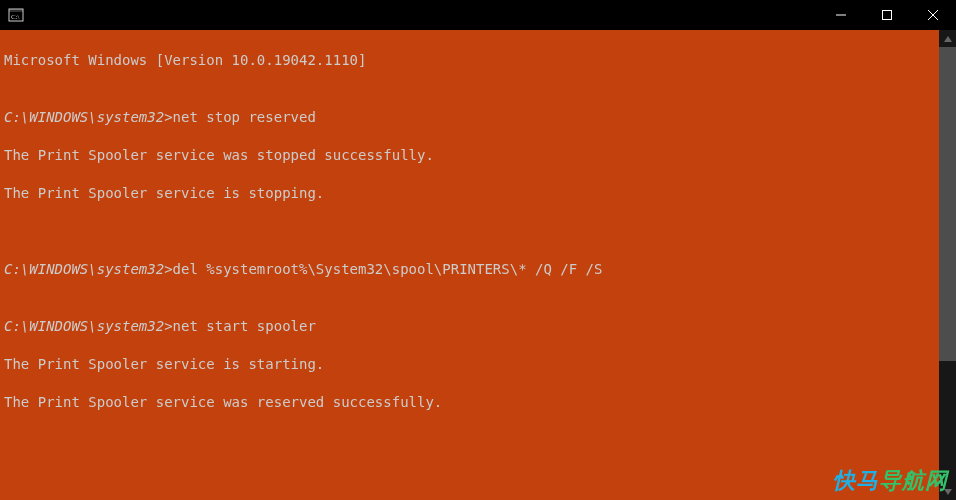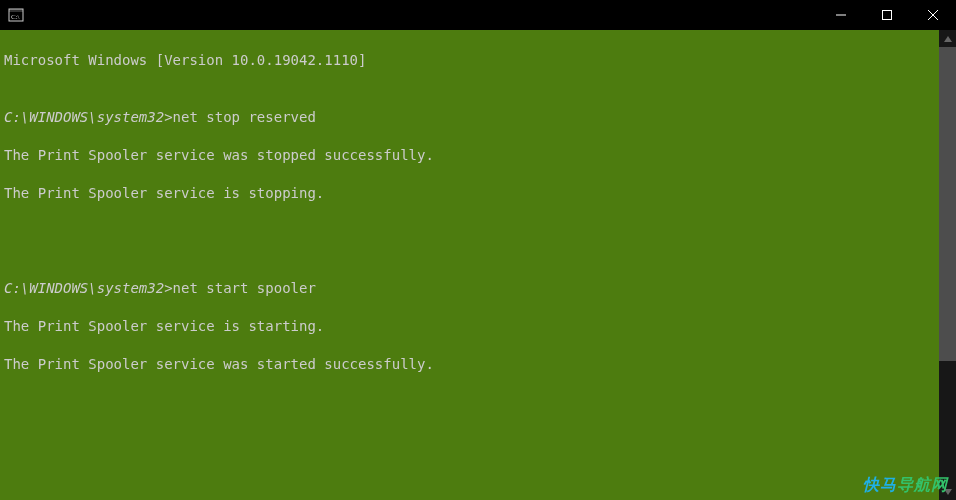--- a/index.html
+++ b/index.html
@@ -50,21 +50,21 @@
     height: 30px;
     display: flex;
     align-items: center;
     justify-content: center;
     color: #fff;
   }
   .terminal-area {
     position: relative;
     width: 100%;
     height: calc(100% - 30px);
-    background: #4d7c0f;
+    background: #c2410c;
   }
   .terminal-content {
     position: absolute;
     top: 0;
     left: 0;
     right: 18px;
     bottom: 0;
     padding: 2px 4px;
     color: #ccc;
     font-size: 14px;
@@ -113,21 +113,21 @@
     left: 0;
     width: 17px;
     height: 72%;
     background: #4d4d4d;
   }
   .watermark {
     position: absolute;
     right: 8px;
     bottom: 4px;
     font-family: Liberation Serif, serif;
-    font-size: 16px;
+    font-size: 22px;
     font-weight: 700;
     font-style: italic;
     letter-spacing: 1px;
     pointer-events: none;
     white-space: nowrap;
   }
   .wm-a { color: #1fb0e6; }
   .wm-b { color: #33c26a; }
 </style>
 </head>
@@ -164,24 +164,25 @@
 
 <div class="terminal-area">
   <div class="terminal-content">
 <span class="line">Microsoft Windows [Version 10.0.19042.1110]</span>
 <span class="line"></span>
 <span class="line"><span class="prompt">C:\WINDOWS\system32&gt;</span><span class="command">net stop reserved</span></span>
 <span class="line">The Print Spooler service was stopped successfully.</span>
 <span class="line">The Print Spooler service is stopping.</span>
 <span class="line"></span>
 <span class="line"></span>
+<span class="line"><span class="prompt">C:\WINDOWS\system32&gt;</span><span class="command">del %systemroot%\System32\spool\PRINTERS\* /Q /F /S</span></span>
 <span class="line"></span>
 <span class="line"><span class="prompt">C:\WINDOWS\system32&gt;</span><span class="command">net start spooler</span></span>
 <span class="line">The Print Spooler service is starting.</span>
-<span class="line">The Print Spooler service was started successfully.</span>
+<span class="line">The Print Spooler service was reserved successfully.</span>
 <span class="line"></span>
 <span class="line"></span>
 
   </div>
 
   <div class="scrollbar">
     <div class="scroll-arrow">
       <svg width="8" height="6" viewBox="0 0 8 6">
         <polygon points="4,0 8,6 0,6" fill="#666"></polygon>
       </svg>

